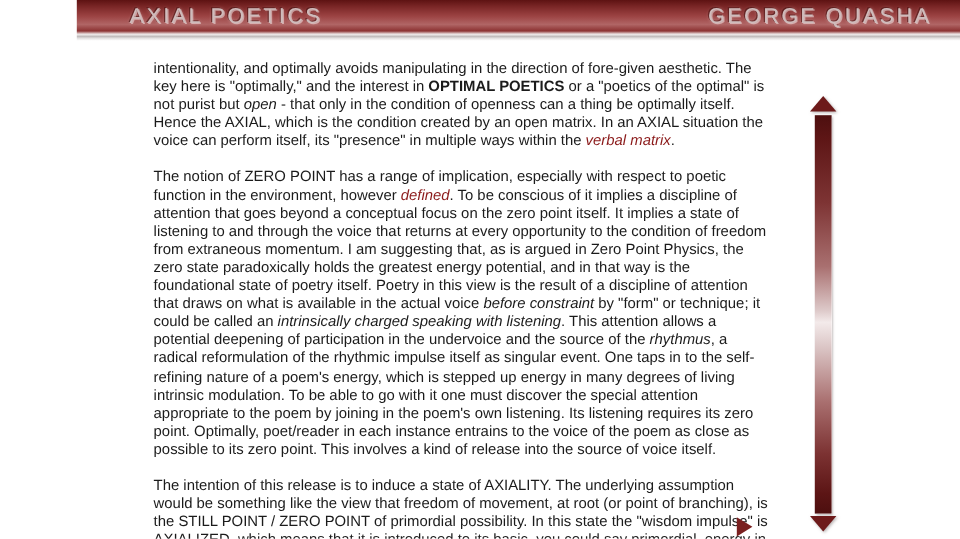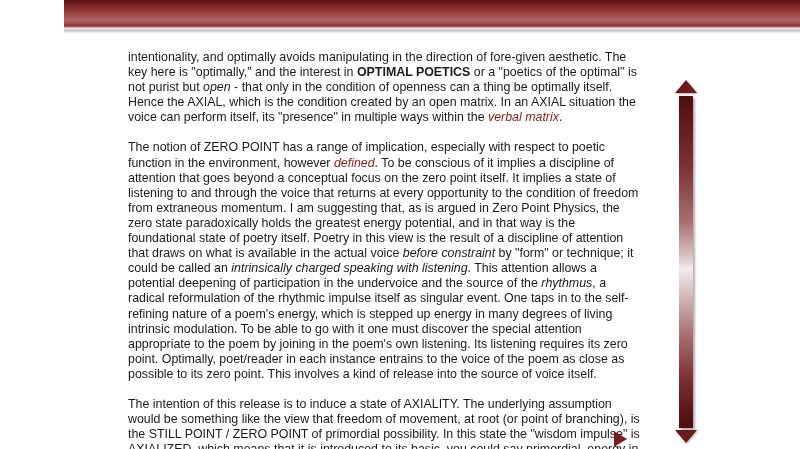--- a/index.html
+++ b/index.html
@@ -133,20 +133,22 @@
     height: 0;
     border-top: 8px solid transparent;
     border-bottom: 8px solid transparent;
     border-left: 13px solid #7a1f1f;
   }
 </style>
 </head>
 <body>
 
 <div id="banner">
+  <div class="banner-title" id="banner-title-left">AXIAL POETICS</div>
+  <div class="banner-title" id="banner-title-right">GEORGE QUASHA</div>
 </div>
 <div id="banner-shadow"></div>
 
 <div id="content">
     <p>intentionality, and optimally avoids manipulating in the direction of fore-given aesthetic. The key here is "optimally," and the interest in <span class="b">OPTIMAL POETICS</span> or a "poetics of the optimal" is not purist but <span class="i">open</span> - that only in the condition of openness can a thing be optimally itself. Hence the AXIAL, which is the condition created by an open matrix. In an AXIAL situation the voice can perform itself, its "presence" in multiple ways within the <span class="red-i">verbal matrix</span>.</p>
     <p>The notion of ZERO POINT has a range of implication, especially with respect to poetic function in the environment, however <span class="red-i">defined</span>. To be conscious of it implies a discipline of attention that goes beyond a conceptual focus on the zero point itself. It implies a state of listening to and through the voice that returns at every opportunity to the condition of freedom from extraneous momentum. I am suggesting that, as is argued in Zero Point Physics, the zero state paradoxically holds the greatest energy potential, and in that way is the foundational state of poetry itself. Poetry in this view is the result of a discipline of attention that draws on what is available in the actual voice <span class="i">before constraint</span> by "form" or technique; it could be called an <span class="i">intrinsically charged speaking with listening</span>. This attention allows a potential deepening of participation in the undervoice and the source of the <span class="i">rhythmus</span>, a radical reformulation of the rhythmic impulse itself as singular event. One taps in to the self-refining nature of a poem's energy, which is stepped up energy in many degrees of living intrinsic modulation. To be able to go with it one must discover the special attention appropriate to the poem by joining in the poem's own listening. Its listening requires its zero point. Optimally, poet/reader in each instance entrains to the voice of the poem as close as possible to its zero point. This involves a kind of release into the source of voice itself.</p>
     <p>The intention of this release is to induce a state of AXIALITY. The underlying assumption would be something like the view that freedom of movement, at root (or point of branching), is the STILL POINT / ZERO POINT of primordial possibility. In this state the "wisdom impulse" is AXIALIZED, which means that it is introduced to its basic, you could say primordial, energy in such a way that opens dogma and indeed thinking to being itself. And that could be an original role of the poetic.</p>
   </div>
 
 <div id="scroller">

